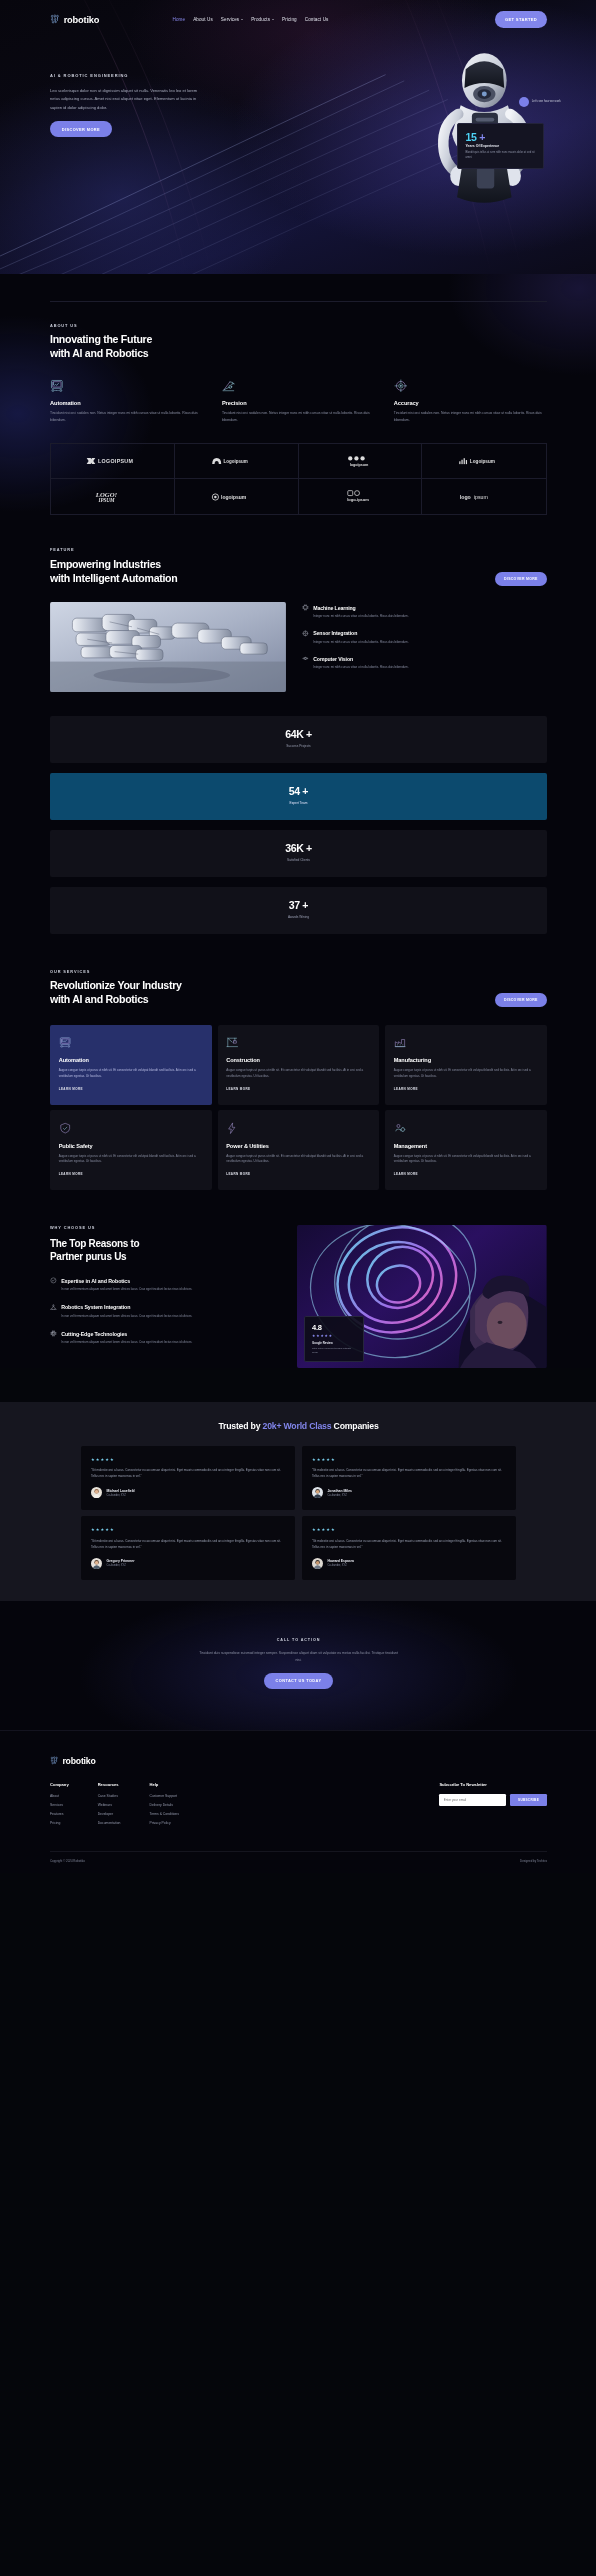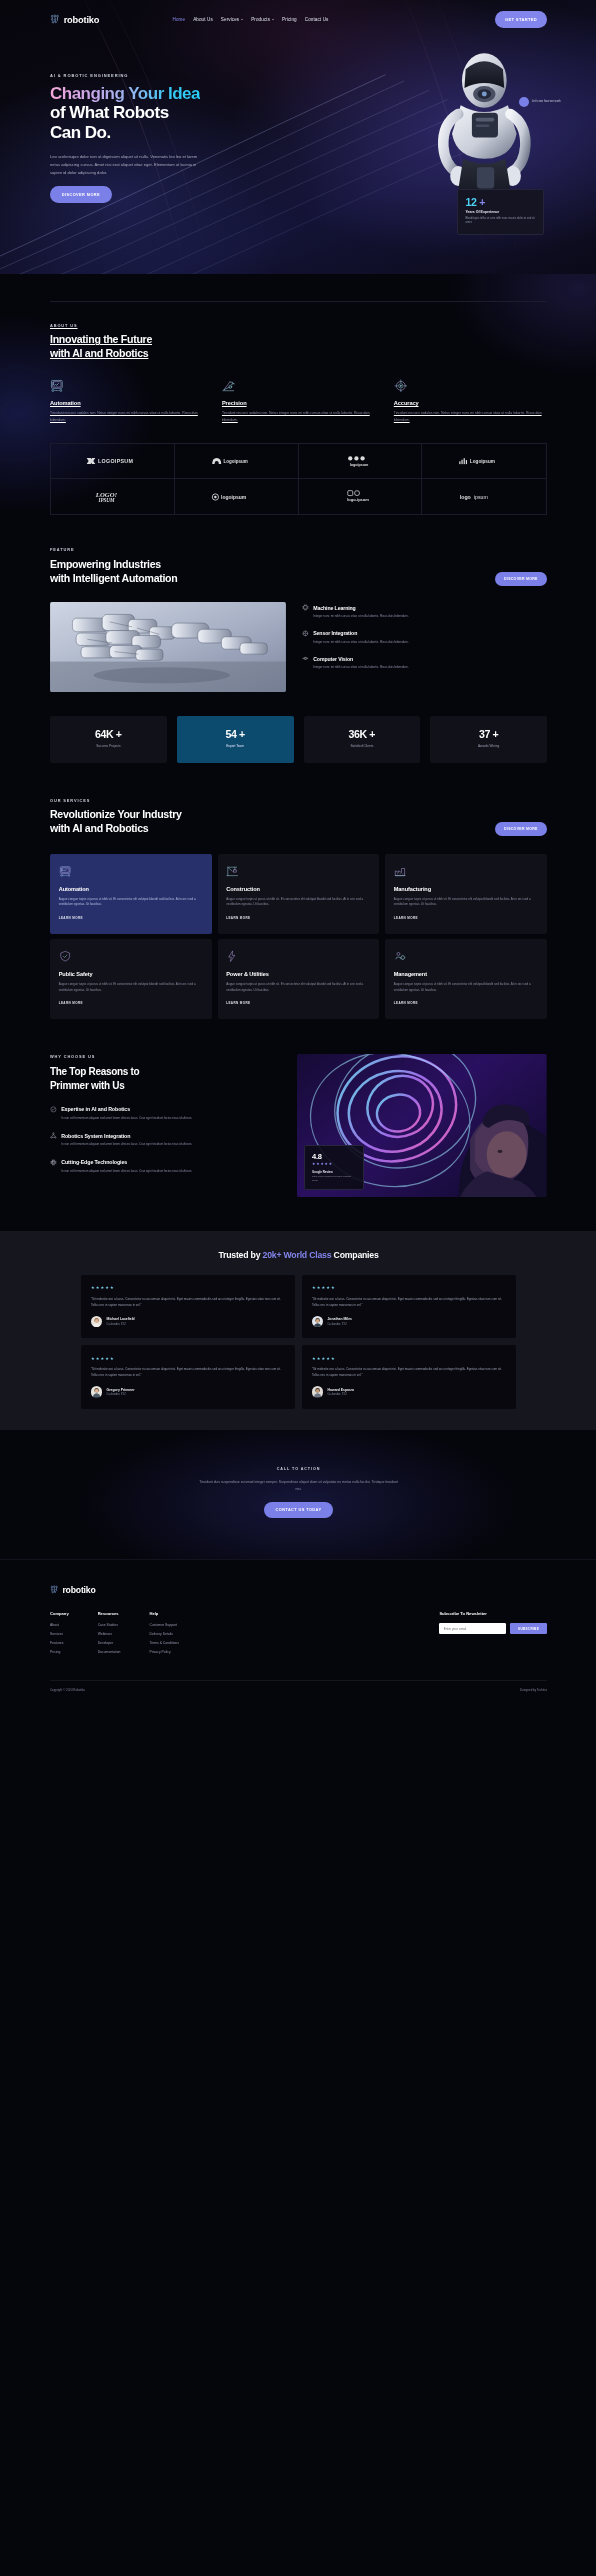--- a/index.html
+++ b/index.html
@@ -73,21 +73,21 @@
   
   section { position:relative; }
   .sec-eyebrow { font-size:3.9px; letter-spacing:0.9px; font-weight:700; color:#cfd2de; }
   .sec-h2 { font-size:10.6px; line-height:1.32; font-weight:700; letter-spacing:-0.3px; margin-top:5.6px; }
   .divider { height:0.6px; background:#1c1c2c; }
 
   
   .about { padding:27px 0 0; background:
       radial-gradient(ellipse 205px 149px at 3% 58%, rgba(36,40,110,.55), transparent 66%),
       radial-gradient(ellipse 187px 124px at 97% 6%, rgba(60,50,130,.35), transparent 70%),
-      #05050c; text-decoration: underline; }
+      #05050c; }
   .feat3 { display:flex; gap:18.7px; margin-top:17.4px; }
   .feat3 > div { flex:1; }
   .fi { width:13.7px;height:13.7px; display:block; margin-bottom:7.5px; }
   .f-title { font-size:5.7px; font-weight:700; letter-spacing:-0.1px; }
   .f-desc { font-size:3.4px; line-height:1.95; color:#8d92a6; margin-top:4.4px; }
 
   
   .logos { margin-top:20px; border:0.6px solid #1b1b2b; display:grid; grid-template-columns:repeat(4,1fr); }
   .logo-cell { height:35px; display:flex; align-items:center; justify-content:center;
     border-right:0.6px solid #1b1b2b; border-bottom:0.6px solid #1b1b2b; }
@@ -105,21 +105,21 @@
   .feat-body { display:flex; gap:16px; margin-top:16px; }
   .feat-img { width:236px; height:90px; border-radius:1.9px; overflow:hidden; position:relative; }
   .feat-list { flex:1; padding-top:2.5px; }
   .fl-item { margin-bottom:10px; }
   .fl-head { display:flex; align-items:center; gap:4.4px; }
   .fl-ico { width:6.8px;height:6.8px;flex:none; }
   .fl-title { font-size:5.2px; font-weight:700; letter-spacing:-0.1px; }
   .fl-desc { font-size:3px; line-height:1.85; color:#8a8fa3; margin-top:3.1px; margin-left:11.2px; }
 
   
-  .stats { display:flex; gap:10px; margin-top:23.6px; }
+  .stats { display:flex; gap:10px; margin-top:23.6px;flex-direction:column; }
   .stat-box { flex:1; background:#111119; border-radius:1.9px; padding:12.4px 6.2px 15px; text-align:center; }
   .stat-box.accent { background:#0c4a6e; }
   .sb-num { font-size:10.6px; font-weight:700; letter-spacing:-0.4px; }
   .sb-lbl { font-size:3.2px; color:#9a9fb2; margin-top:3.7px; }
   .stat-box.accent .sb-lbl { color:#e3e4fb; }
 
   
   .services { padding:35px 0 0; background:#05050c; }
   .svc-grid { display:grid; grid-template-columns:repeat(3,1fr); gap:5.6px; margin-top:17.4px; }
   .svc-card { background:#111119; border-radius:1.9px; padding:11.2px 8.7px 12.4px; min-height:80px; }
@@ -253,25 +253,20 @@
       <a href="#">
           <span>Contact Us</span>
         </a>
     </div>
     <button class="cta-top">GET STARTED</button>
   </nav>
 
   <div class="hero-inner">
     <div class="hero-left">
       <div class="eyebrow">AI &amp; ROBOTIC ENGINEERING</div>
-      <h1 class="hero-h1">
-        <span class="grad-text">Changing Your Idea</span><br>
-        <span>of What Robots</span><br>
-        <span>Can Do.</span>
-      </h1>
       <p class="hero-p">Leo scelerisque dolor non ut dignissim aliquet sit nulla. Venenatis leo leo et lorem netus adipiscing cursus. Amet nisi erat aliquet vitae eget. Elementum ut lacinia in sapien id dolor adipiscing dolor.</p>
       <button class="btn-pill">DISCOVER MORE</button>
     </div>
     <div class="hero-right">
       <svg class="robot-img" viewBox="0 0 215 290">
         <defs>
           <linearGradient id="rb" x1="0" y1="0" x2="1" y2="1">
             <stop offset="0" stop-color="#f2f4f8"></stop>
               <stop offset=".55" stop-color="#c9ced9"></stop>
               <stop offset="1" stop-color="#6d7486"></stop>
@@ -295,21 +290,21 @@
         <ellipse cx="66" cy="224" rx="13" ry="16" fill="#dfe3ec"></ellipse>
         <ellipse cx="154" cy="224" rx="13" ry="16" fill="#dfe3ec"></ellipse>
         <path d="M74 196 q34 16 68 0 l10 62 q-44 18 -88 0 z" fill="url(#rb2)"></path>
         <rect x="96" y="210" width="28" height="34" rx="5" fill="#3b4154"></rect>
       </svg>
       <div class="chip-bubble">
         <div class="chip-dot"></div>
         <div class="chip-txt">Let's see how we work</div>
       </div>
       <div class="stat-card">
-        <div class="stat-num"><span style="color:#4dd2f5">12</span> <span>+</span></div>
+        <div class="stat-num"><span style="color:#4dd2f5">15</span> <span>+</span></div>
         <div class="stat-lbl">Years Of Experience</div>
         <div class="stat-desc">Blandit quis tellus at sem nibh nunc mauris dolor at sed sit amet.</div>
       </div>
     </div>
   </div>
 </section>
 
 <section class="about">
   <div class="container">
     <div class="divider" style="margin-bottom:21px"></div>
@@ -637,21 +632,21 @@
   </div>
 </section>
 
 <section class="why">
   <div class="container">
     <div class="why-row">
       <div class="why-left">
         <div class="sec-eyebrow">WHY CHOOSE US</div>
         <h2 class="why-h">
           <span>The Top Reasons to</span><br>
-          <span>Primmer with Us</span>
+          <span>Partner purus Us</span>
         </h2>
         <div class="why-list">
           <div class="why-item">
             <div class="why-head">
               <svg class="fl-ico" viewBox="0 0 20 20">
                 <g fill="none" stroke="#cfd3e0" stroke-width="1.1">
                     <circle cx="10" cy="10" r="7.5"></circle>
                     <path d="M6.6 10.2 l2.4 2.3 l4.4 -4.7" stroke-linecap="round"></path>
                   </g>
               </svg>

